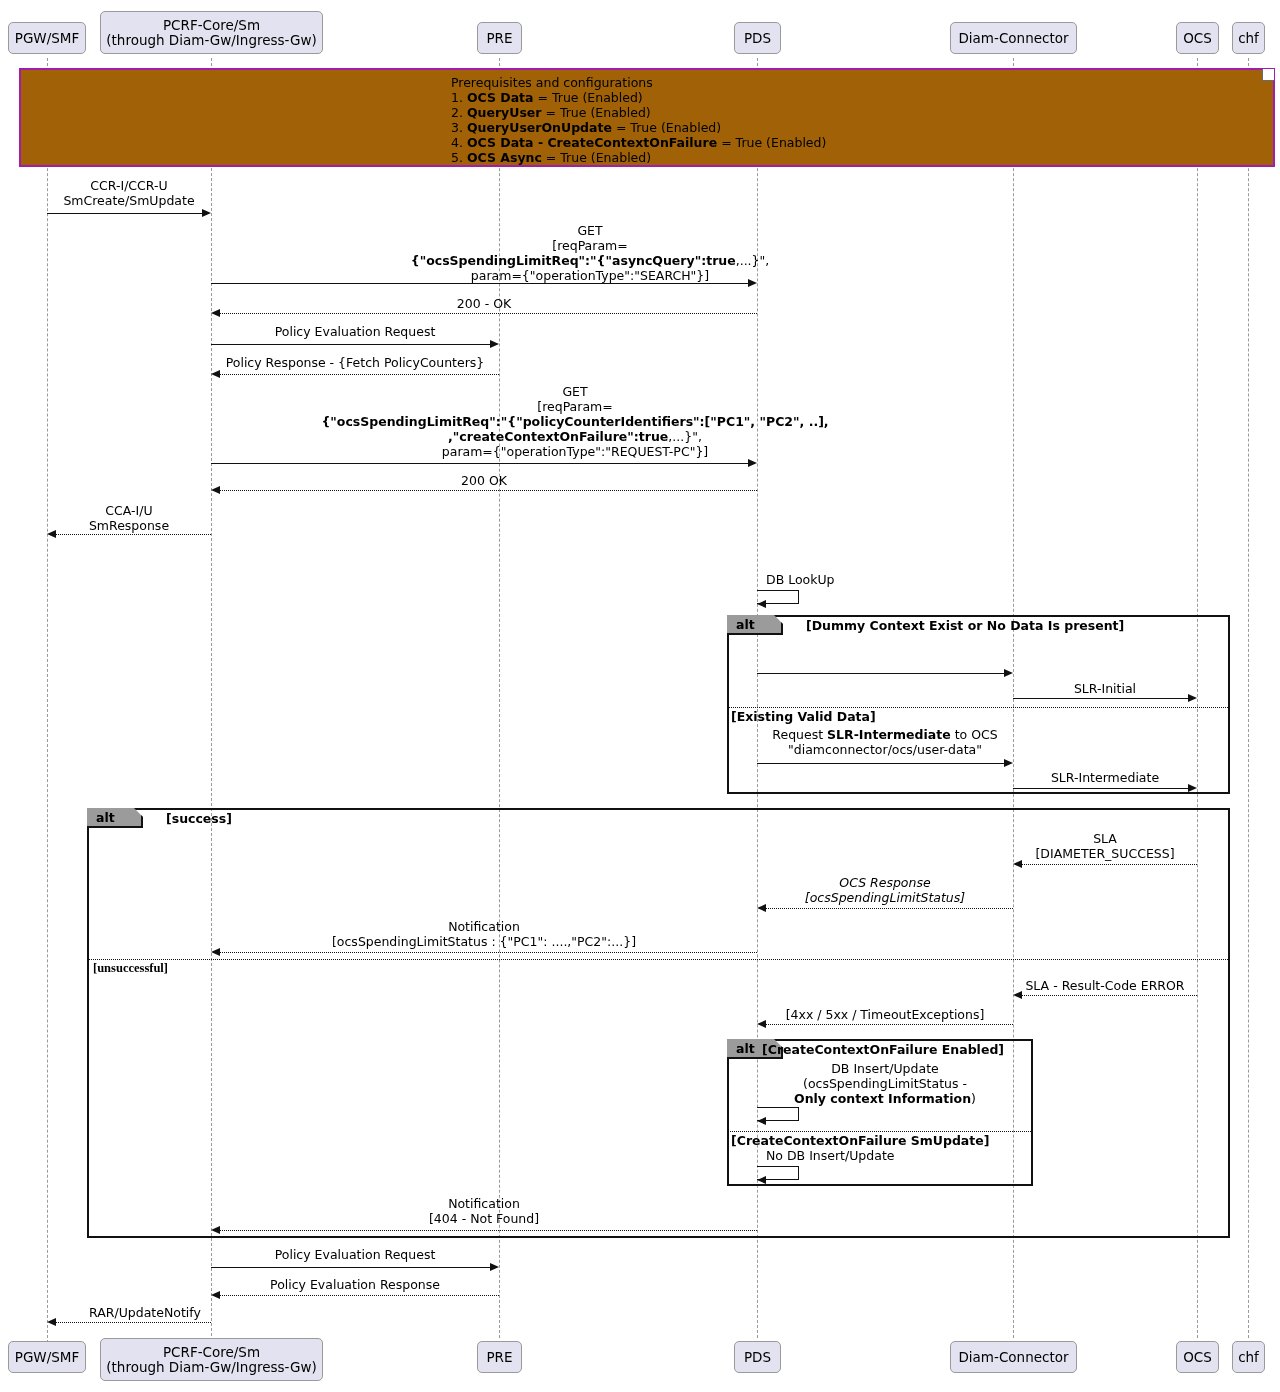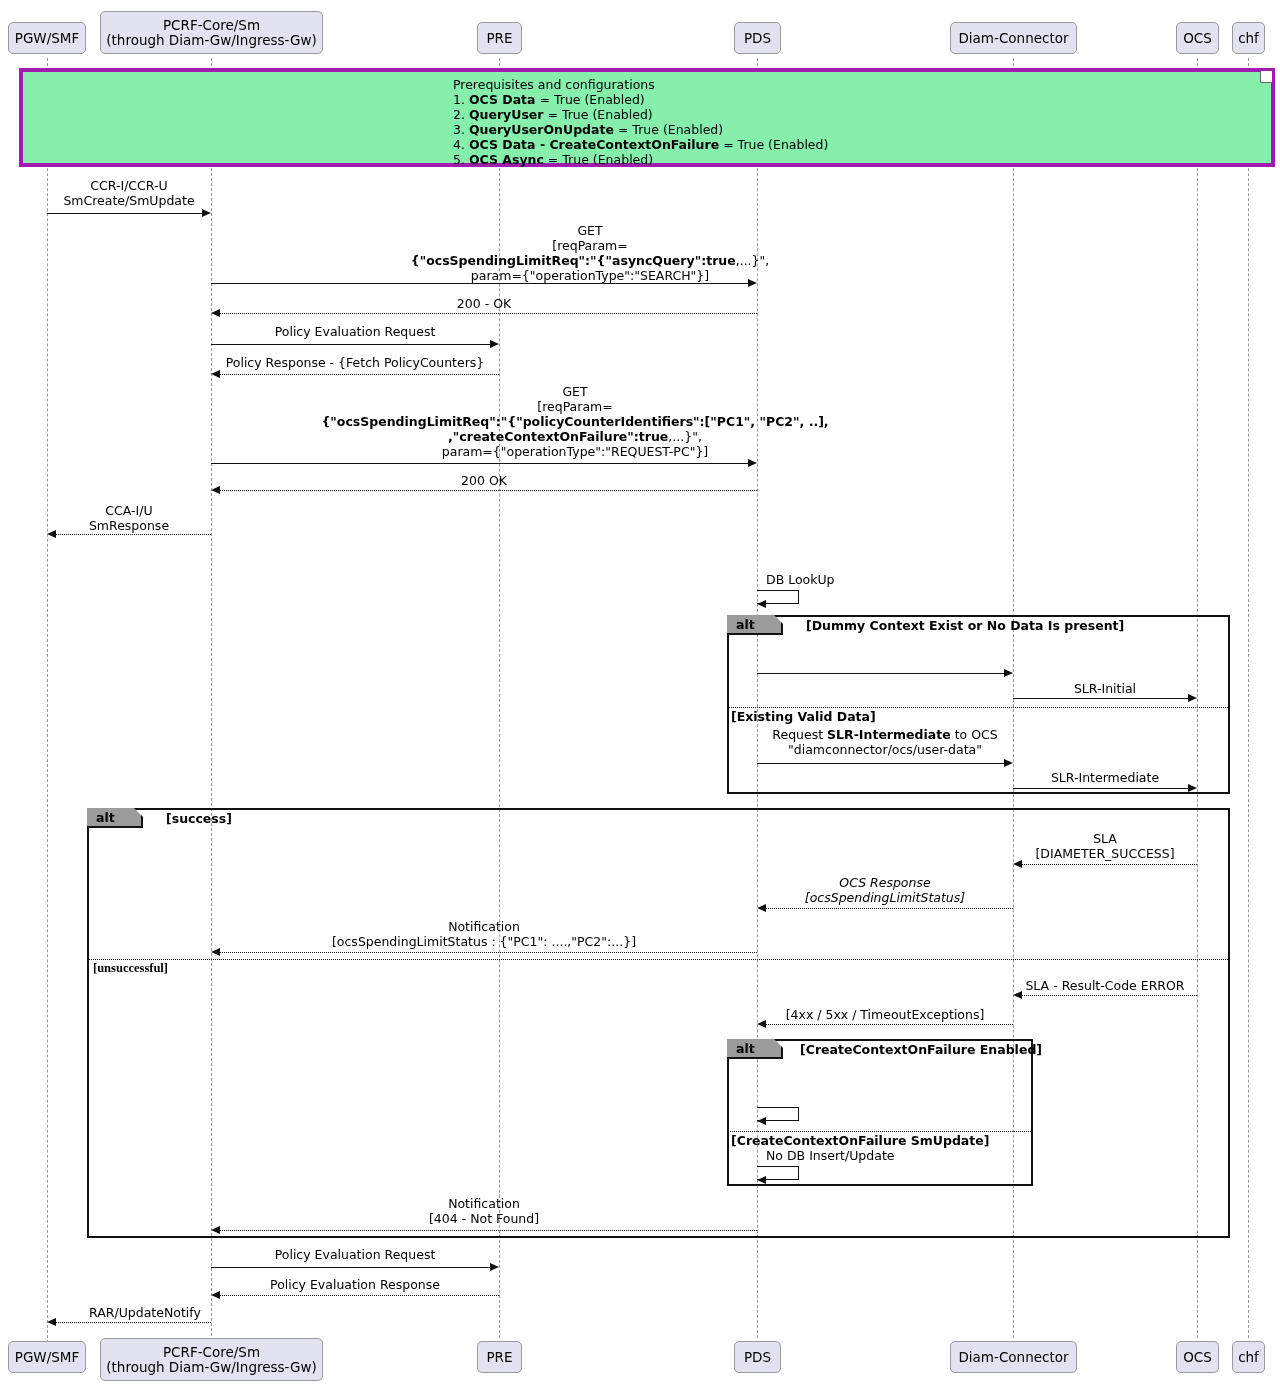--- a/index.html
+++ b/index.html
@@ -34,22 +34,22 @@
   
   .lifeline {
     position: absolute;
     width: 0;
     border-left: 1px dashed #9a9a9a;
   }
   
   .note {
     position: absolute;
     box-sizing: border-box;
-    background: #86efac;
-    border: 4px solid #a21caf;
+    background: #a16207;
+    border: 2px solid #a21caf;
     z-index: 4;
   }
   .note-fold {
     position: absolute;
     right: -1px;
     top: -1px;
     width: 11px;
     height: 11px;
     background: #ffffff;
     border-left: 1px solid #6a6a6a;
@@ -278,24 +278,27 @@
   <div class="msg-label" style="left:1013px; top:978px; width:184px;">SLA - Result-Code ERROR</div>
   <div class="msg-line dotted" style="left:1022px; top:995px; width:175px;"></div>
   <div class="arrowhead arrow-left" style="left:1013px; top:990.5px;"></div>
 
   <div class="msg-label" style="left:757px; top:1007px; width:256px;">[4xx / 5xx / TimeoutExceptions]</div>
   <div class="msg-line dotted" style="left:766px; top:1024px; width:247px;"></div>
   <div class="arrowhead arrow-left" style="left:757px; top:1019.5px;"></div>
 
   <div class="frag" style="left:727px; top:1039px; width:306px; height:147px;"></div>
   <div class="frag-tab" style="left:727px; top:1039px; width:56px; height:20px;">alt</div>
-  <div class="frag-guard" style="left:800px; top:1042px;">[CreateContextOnFailure Enabled]</div>
+  <div class="frag-guard" style="left:762px; top:1042px;">[CreateContextOnFailure Enabled]</div>
   <div class="frag-div" style="left:727px; top:1131px; width:306px;"></div>
   <div class="frag-guard" style="left:731px; top:1133px;">[CreateContextOnFailure SmUpdate]</div>
 
+  <div class="msg-label" style="left:757px; top:1061px; width:256px;"><span>DB Insert/Update</span>
+<span>(ocsSpendingLimitStatus -</span>
+<b>Only context Information</b><span>)</span></div>
   <div class="selfmsg" style="left:757px; top:1107px; width:42px; height:14px;"></div>
   <div class="arrowhead arrow-left" style="left:757px; top:1116.5px;"></div>
 
   <div class="msg-label left" style="left:766px; top:1148px; width:250px;">No DB Insert/Update</div>
   <div class="selfmsg" style="left:757px; top:1166px; width:42px; height:14px;"></div>
   <div class="arrowhead arrow-left" style="left:757px; top:1175.5px;"></div>
 
   <div class="msg-label" style="left:211px; top:1196px; width:546px;">Notification
 [404 - Not Found]</div>
   <div class="msg-line dotted" style="left:220px; top:1230px; width:537px;"></div>

